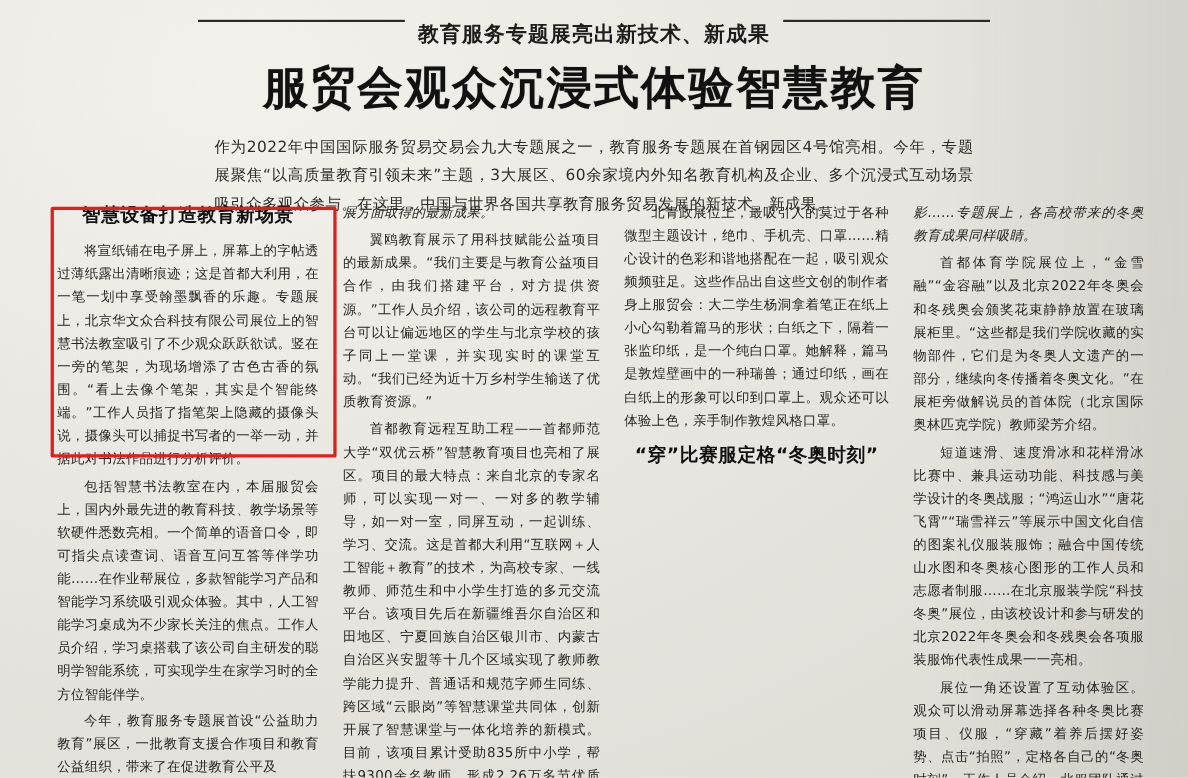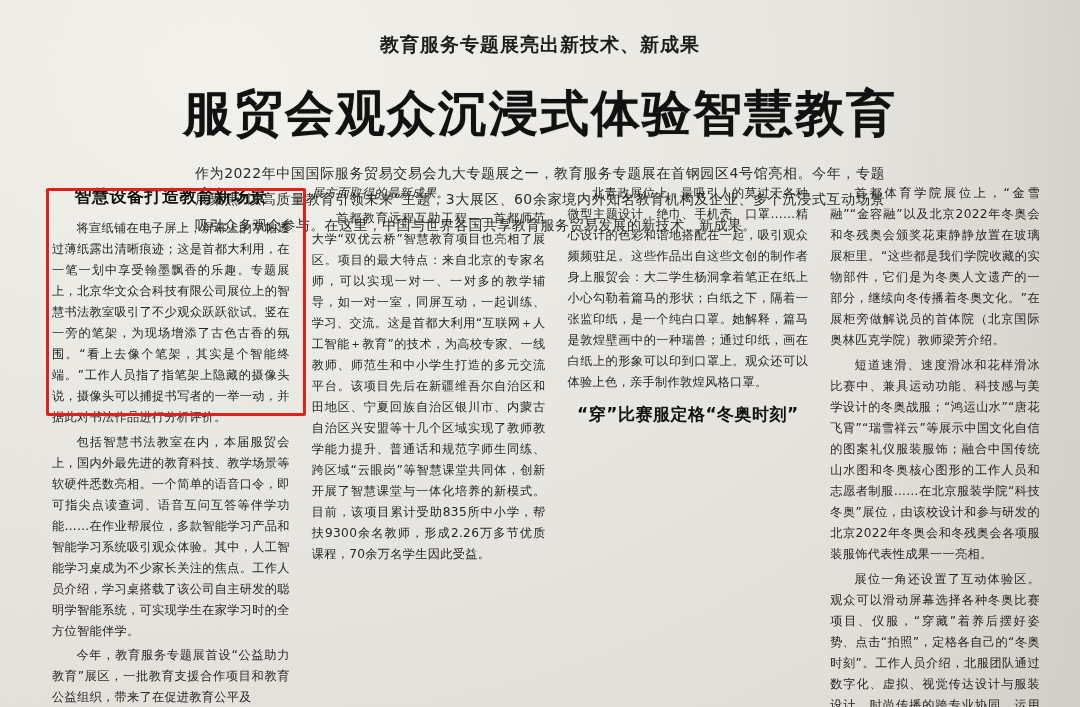--- a/index.html
+++ b/index.html
@@ -36,42 +36,40 @@
   }
 
   .masthead {
     position: absolute;
     left: 0; right: 0;
     top: 18px;
     text-align: center;
   }
   .kicker-wrap {
     display: flex;
-    align-items: center;
     justify-content: center;
     gap: 12px;
     padding: 0 180px;
-    flex-direction: column;
   }
   .rule {
     height: 2px;
     background: #2a2a2a;
     flex: 1 1 auto;
     max-width: 200px;
   }
   .kicker {
     font-size: 19px;
     font-weight: 700;
     color: #1d1d1d;
     letter-spacing: 1px;
     white-space: nowrap;
   }
   .headline {
     margin-top: 9px;
-    font-size: 49px;
+    font-size: 41px;
     font-weight: 900;
     letter-spacing: 2px;
     color: #111;
     font-family: Liberation Mono, monospace;
     text-shadow: 0 0 1px rgba(0,0,0,.35);
   }
   .lede {
     margin: 14px auto 0;
     width: 690px;
     font-size: 14px;
@@ -146,27 +144,29 @@
 
   <div class="columns">
     <div class="col c1">
         <div class="subhead first">智慧设备打造教育新场景</div>
         <div class="para">将宣纸铺在电子屏上，屏幕上的字帖透过薄纸露出清晰痕迹；这是首都大利用，在一笔一划中享受翰墨飘香的乐趣。专题展上，北京华文众合科技有限公司展位上的智慧书法教室吸引了不少观众跃跃欲试。竖在一旁的笔架，为现场增添了古色古香的氛围。“看上去像个笔架，其实是个智能终端。”工作人员指了指笔架上隐藏的摄像头说，摄像头可以捕捉书写者的一举一动，并据此对书法作品进行分析评价。</div>
         <div class="para">包括智慧书法教室在内，本届服贸会上，国内外最先进的教育科技、教学场景等软硬件悉数亮相。一个简单的语音口令，即可指尖点读查词、语音互问互答等伴学功能……在作业帮展位，多款智能学习产品和智能学习系统吸引观众体验。其中，人工智能学习桌成为不少家长关注的焦点。工作人员介绍，学习桌搭载了该公司自主研发的聪明学智能系统，可实现学生在家学习时的全方位智能伴学。</div>
         <div class="para">今年，教育服务专题展首设“公益助力教育”展区，一批教育支援合作项目和教育公益组织，带来了在促进教育公平及</div>
       </div>
     <div class="col c2">
         <div class="para noindent">展方面取得的最新成果。</div>
+        <div class="para">翼鸥教育展示了用科技赋能公益项目的最新成果。“我们主要是与教育公益项目合作，由我们搭建平台，对方提供资源。”工作人员介绍，该公司的远程教育平台可以让偏远地区的学生与北京学校的孩子同上一堂课，并实现实时的课堂互动。“我们已经为近十万乡村学生输送了优质教育资源。”</div>
         <div class="para">首都教育远程互助工程——首都师范大学“双优云桥”智慧教育项目也亮相了展区。项目的最大特点：来自北京的专家名师，可以实现一对一、一对多的教学辅导，如一对一室，同屏互动，一起训练、学习、交流。这是首都大利用“互联网＋人工智能＋教育”的技术，为高校专家、一线教师、师范生和中小学生打造的多元交流平台。该项目先后在新疆维吾尔自治区和田地区、宁夏回族自治区银川市、内蒙古自治区兴安盟等十几个区域实现了教师教学能力提升、普通话和规范字师生同练、跨区域“云眼岗”等智慧课堂共同体，创新开展了智慧课堂与一体化培养的新模式。目前，该项目累计受助835所中小学，帮扶9300余名教师，形成2.26万多节优质课程，70余万名学生因此受益。</div>
       </div>
     <div class="col c3">
         <div class="para">北青政展位上，最吸引人的莫过于各种微型主题设计，绝巾、手机壳、口罩……精心设计的色彩和谐地搭配在一起，吸引观众频频驻足。这些作品出自这些文创的制作者身上服贸会：大二学生杨洞拿着笔正在纸上小心勾勒着篇马的形状；白纸之下，隔着一张监印纸，是一个纯白口罩。她解释，篇马是敦煌壁画中的一种瑞兽；通过印纸，画在白纸上的形象可以印到口罩上。观众还可以体验上色，亲手制作敦煌风格口罩。</div>
         <div class="subhead">“穿”比赛服定格“冬奥时刻”</div>
       </div>
     <div class="col c4">
+        <div class="para noindent">影……专题展上，各高校带来的冬奥教育成果同样吸睛。</div>
         <div class="para">首都体育学院展位上，“金雪融”“金容融”以及北京2022年冬奥会和冬残奥会颁奖花束静静放置在玻璃展柜里。“这些都是我们学院收藏的实物部件，它们是为冬奥人文遗产的一部分，继续向冬传播着冬奥文化。”在展柜旁做解说员的首体院（北京国际奥林匹克学院）教师梁芳介绍。</div>
         <div class="para">短道速滑、速度滑冰和花样滑冰比赛中、兼具运动功能、科技感与美学设计的冬奥战服；“鸿运山水”“唐花飞霄”“瑞雪祥云”等展示中国文化自信的图案礼仪服装服饰；融合中国传统山水图和冬奥核心图形的工作人员和志愿者制服……在北京服装学院“科技冬奥”展位，由该校设计和参与研发的北京2022年冬奥会和冬残奥会各项服装服饰代表性成果一一亮相。</div>
         <div class="para">展位一角还设置了互动体验区。观众可以滑动屏幕选择各种冬奥比赛项目、仪服，“穿藏”着养后摆好姿势、点击“拍照”，定格各自己的“冬奥时刻”。工作人员介绍，北服团队通过数字化、虚拟、视觉传达设计与服装设计、时尚传播的跨专业协同，运用人脸识别等技术研发完成了这套体验设备。</div>
       </div>
   </div>
 
   <div class="redbox"></div>
 </div>
 
 </body></html>

